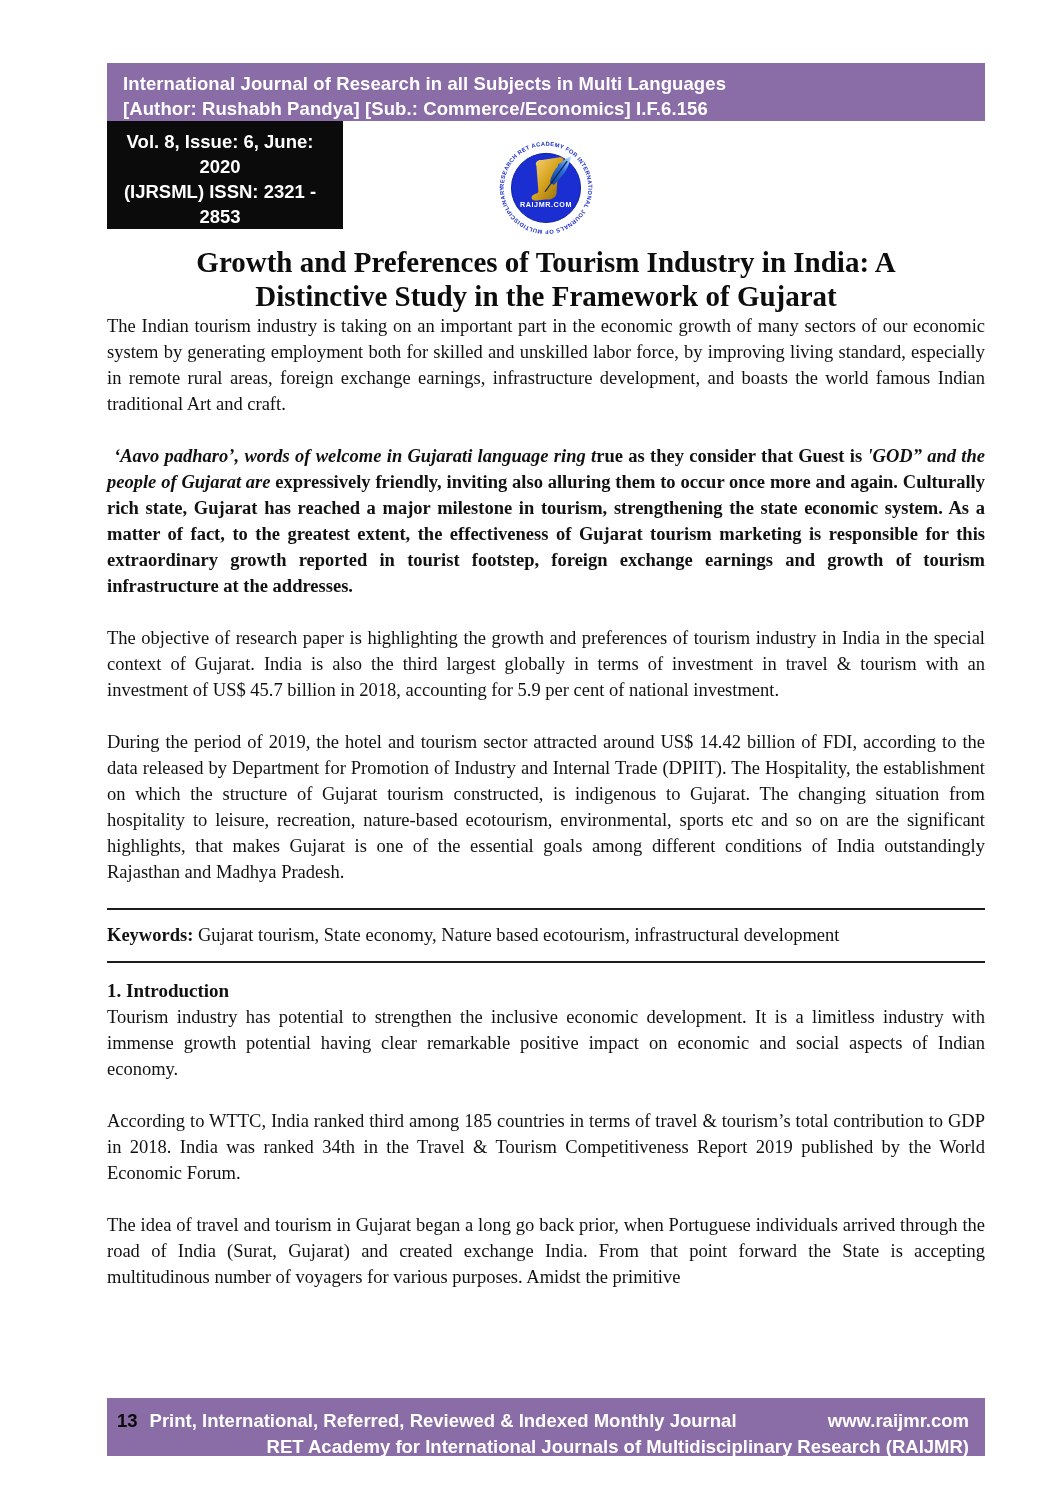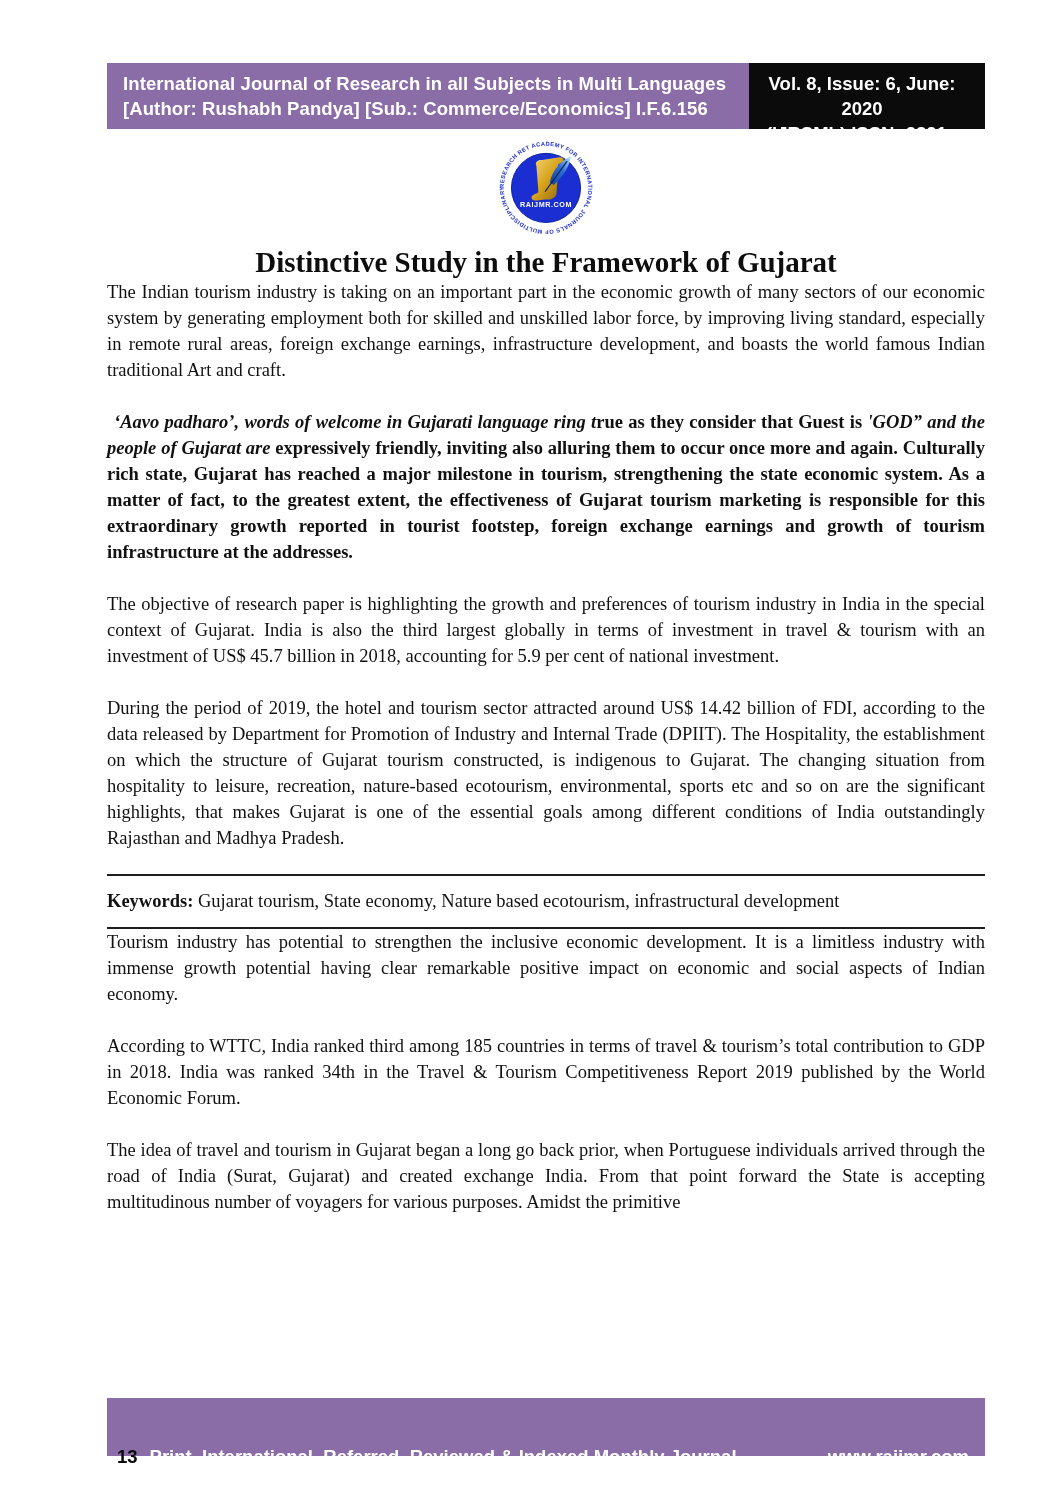--- a/index.html
+++ b/index.html
@@ -4,21 +4,21 @@
 <style>
   * { margin:0; padding:0; box-sizing:border-box; }
   html,body { background:#ffffff; }
   body {
     width:1059px; height:1497px; position:relative;
     font-family:"Liberation Serif", serif; color:#111111;
   }
   .page { position:absolute; left:107px; top:0; width:878px; }
 
   
-  .banner { display:flex; margin-top:63px; height:66px; }
+  .banner { display:flex; margin-top:63px; height:66px;flex-direction:column; }
   .banner-left {
     flex:1; background:#8a6ca6; color:#ffffff;
     font-family:"Liberation Sans", sans-serif; font-weight:bold;
     font-size:18.5px; line-height:25px; padding:8px 0 0 16px;
     letter-spacing:0.1px;
   }
   .banner-right {
     width:236px; background:#0b0b0b; color:#ffffff;
     font-family:"Liberation Sans", sans-serif; font-weight:bold;
     font-size:18.5px; line-height:25px; padding:8px 10px 0 0;
@@ -56,21 +56,21 @@
   
   .footer {
     position:absolute; left:107px; top:1398px; width:878px; height:58px;
     background:#8a6ca6; color:#ffffff;
     font-family:"Liberation Sans", sans-serif; font-weight:bold;
     font-size:18.5px; line-height:26px; padding:10px 16px 0 10px;
   }
   .footer-line1 { display:flex; align-items:baseline; }
   .footer-pagenum { color:#0b0b0b; margin-right:12px; }
   .footer-mid { flex:1; }
-  .footer-site { text-align:right;margin-top:36px; }
+  .footer-site { text-align:right; }
   .footer-line2 { text-align:right; }
 </style>
 </head>
 <body>
 
 <div class="page">
 
   <header class="banner">
     <div class="banner-left">
       <div>International Journal of Research in all Subjects in Multi Languages</div>
@@ -104,36 +104,38 @@
 
       <path d="M40,29 C38,25 42,22 46,23 L64,20 C69,19.5 70,25 65,26.5 L63,27 L61,57 C61,62 55,65 49,64 L41,65 C35,66 33,61 37,59 C40,57.7 42,58 42,55 Z" fill="url(#goldgrad)"></path>
 
       <path d="M54,46 C57,32 68,22 76,19 C75,28 68,40 58,49 Z" fill="url(#fethgrad)"></path>
       <path d="M49,56 L72,24" stroke="#0a1e5e" stroke-width="1.3" fill="none"></path>
       <text x="50" y="72" text-anchor="middle" font-size="7.5" font-weight="bold" fill="#ffffff" font-family="Liberation Sans, sans-serif" letter-spacing="0.6">RAIJMR.COM</text>
     </svg>
   </div>
 
   <h1 class="title">
+    <div>Growth and Preferences of Tourism Industry in India: A</div>
     <div>Distinctive Study in the Framework of Gujarat</div>
   </h1>
 
 
   <section>
     <p class="body">The Indian tourism industry is taking on an important part in the economic growth of many sectors of our economic system by generating employment both for skilled and unskilled labor force, by improving living standard, especially in remote rural areas, foreign exchange earnings, infrastructure development, and boasts the world famous Indian traditional Art and craft.</p>
     <p class="body quote"><span class="italic">‘Aavo padharo’, words of welcome in Gujarati language ring t</span><span>rue as they consider that Guest is </span><span class="italic">'GOD” and the people of Gujarat are </span><span>expressively friendly, inviting also alluring them to occur once more and again. Culturally rich state, Gujarat has reached a major milestone in tourism, strengthening the state economic system. As a matter of fact, to the greatest extent, the effectiveness of Gujarat tourism marketing is responsible for this extraordinary growth reported in tourist footstep, foreign exchange earnings and growth of tourism infrastructure at the addresses.</span></p>
     <p class="body">The objective of research paper is highlighting the growth and preferences of tourism industry in India in the special context of Gujarat. India is also the third largest globally in terms of investment in travel &amp; tourism with an investment of US$ 45.7 billion in 2018, accounting for 5.9 per cent of national investment.</p>
     <p class="body">During the period of 2019, the hotel and tourism sector attracted around US$ 14.42 billion of FDI, according to the data released by Department for Promotion of Industry and Internal Trade (DPIIT). The Hospitality, the establishment on which the structure of Gujarat tourism constructed, is indigenous to Gujarat. The changing situation from hospitality to leisure, recreation, nature-based ecotourism, environmental, sports etc and so on are the significant highlights, that makes Gujarat is one of the essential goals among different conditions of India outstandingly Rajasthan and Madhya Pradesh.</p>
   </section>
 
   <hr class="rule rule-top">
   <p class="keywords-line"><span class="keywords-label">Keywords:</span><span> Gujarat tourism, State economy, Nature based ecotourism, infrastructural development</span></p>
   <hr class="rule rule-bottom">
 
   <section>
+    <h2 class="section-heading">1. Introduction</h2>
     <p class="body">Tourism industry has potential to strengthen the inclusive economic development. It is a limitless industry with immense growth potential having clear remarkable positive impact on economic and social aspects of Indian economy.</p>
     <p class="body">According to WTTC, India ranked third among 185 countries in terms of travel &amp; tourism’s total contribution to GDP in 2018. India was ranked 34th in the Travel &amp; Tourism Competitiveness Report 2019 published by the World Economic Forum.</p>
     <p class="body">The idea of travel and tourism in Gujarat began a long go back prior, when Portuguese individuals arrived through the road of India (Surat, Gujarat) and created exchange India. From that point forward the State is accepting multitudinous number of voyagers for various purposes.  Amidst the primitive</p>
   </section>
 
 </div>
 
 <footer class="footer">
   <div class="footer-line1">
     <span class="footer-pagenum">13</span>

